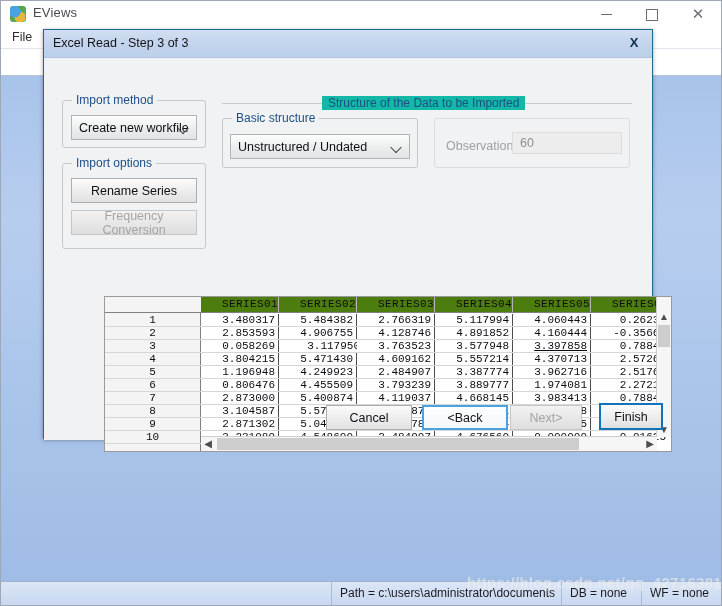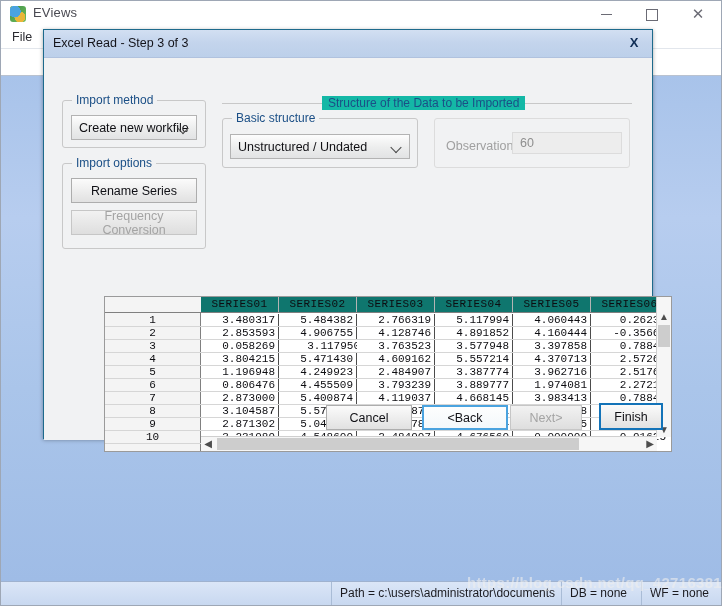--- a/index.html
+++ b/index.html
@@ -325,24 +325,24 @@
     left: 0; top: 0;
     width: 100%; height: 16px;
     background: #f4f4f4;
     border-bottom: 1px solid #808080;
     box-sizing: border-box;
   }
   .grid-head-cell {
     position: absolute;
     top: 0; height: 15px;
     line-height: 15px;
-    text-align: center;
+    text-align: right;
     border-right: 1px solid #b4b4b4;
     box-sizing: border-box;
-    background: #0f766e;
+    background: #4d7c0f;
     white-space: nowrap;
     letter-spacing: .4px;
     font-family: Liberation Mono, monospace;
   }
   .grid-row {
     position: absolute;
     left: 0; width: 552px; height: 13px;
     border-bottom: 1px solid #d6d6d6;
     box-sizing: border-box;
   }
@@ -553,21 +553,21 @@
               <div class="grid-cell" style="left: 252px; width: 78px;">4.128746</div>
               <div class="grid-cell" style="left: 330px; width: 78px;">4.891852</div>
               <div class="grid-cell" style="left: 408px; width: 78px;">4.160444</div>
               <div class="grid-cell last" style="left: 486px; width: 78px;">-0.35660</div>
             </div>
             <div class="grid-row" style="top: 43px;">
               <div class="grid-cell" style="left: 96px; width: 78px;">0.058269</div>
               <div class="grid-cell" style="left: 181px; width: 78px;">3.117950</div>
               <div class="grid-cell" style="left: 252px; width: 78px;">3.763523</div>
               <div class="grid-cell" style="left: 330px; width: 78px;">3.577948</div>
-              <div class="grid-cell" style="left: 408px; width: 78px;">3.397858</div>
+              <div class="grid-cell" style="left: 408px; width: 78px; text-decoration: underline;">3.397858</div>
               <div class="grid-cell last" style="left: 486px; width: 78px;">0.78845</div>
             </div>
             <div class="grid-row" style="top: 56px;">
               <div class="grid-cell" style="left: 96px; width: 78px;">3.804215</div>
               <div class="grid-cell" style="left: 174px; width: 78px;">5.471430</div>
               <div class="grid-cell" style="left: 252px; width: 78px;">4.609162</div>
               <div class="grid-cell" style="left: 330px; width: 78px;">5.557214</div>
               <div class="grid-cell" style="left: 408px; width: 78px;">4.370713</div>
               <div class="grid-cell last" style="left: 486px; width: 78px;">2.57260</div>
             </div>

